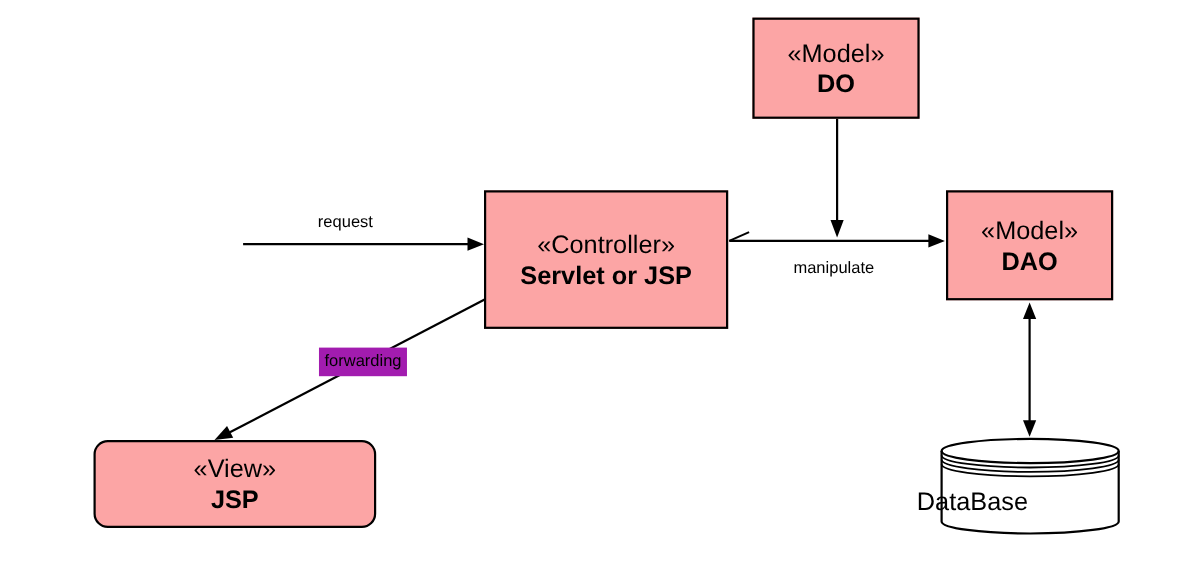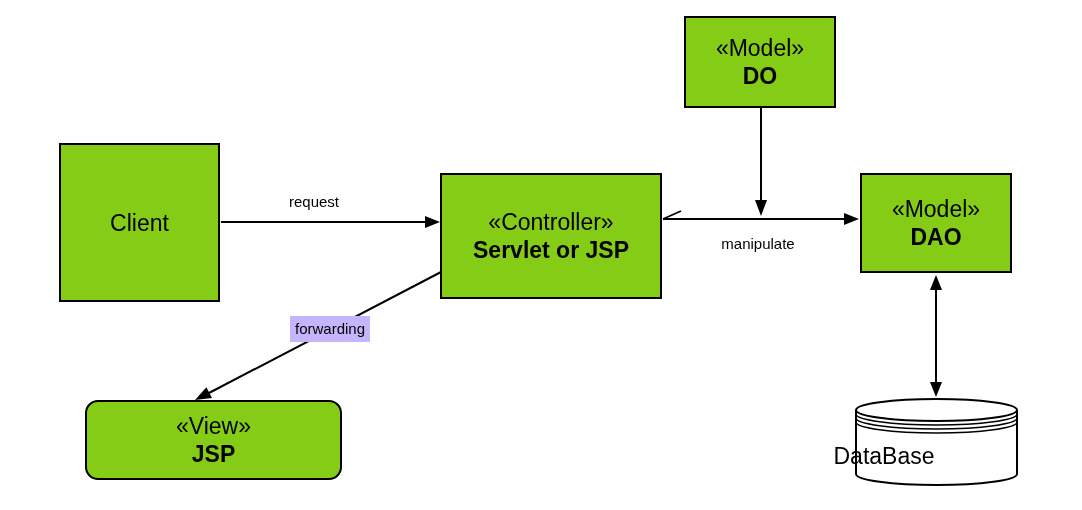--- a/index.html
+++ b/index.html
@@ -18,21 +18,21 @@
   }
   svg.edges-layer {
     position: absolute;
     left: 0;
     top: 0;
   }
   .node {
     position: absolute;
     box-sizing: border-box;
     border: 2px solid #000000;
-    background: #84cc16;
+    background: #fca5a5;
     display: flex;
     flex-direction: column;
     align-items: center;
     justify-content: center;
     font-size: 23px;
     line-height: 28px;
     text-align: center;
     white-space: nowrap;
   }
   .node.rounded {
@@ -48,21 +48,21 @@
   .node-dao         { left: 860px; top: 173px; width: 152px; height: 100px; }
   .node-view        { left: 61px;  top: 400px; width: 257px; height: 80px; }
   .edge-label {
     position: absolute;
     font-size: 15px;
     line-height: 26px;
     transform: translate(-50%, -50%);
     white-space: nowrap;
   }
   .edge-label.on-line {
-    background: #c4b5fd;
+    background: #a21caf;
     padding: 0 5px;
   }
   .label-request    { left: 314px; top: 202px; }
   .label-manipulate { left: 758px; top: 244px; }
   .label-forwarding { left: 330px; top: 329px; }
   .db-label {
     position: absolute;
     left: 884px;
     top: 456px;
     transform: translate(-50%, -50%);
@@ -106,23 +106,20 @@
 
     <g>
       <path d="M856,410 L856,474 A80.5,11 0 0 0 1017,474 L1017,410"></path>
       <ellipse cx="936.5" cy="410" rx="80.5" ry="11"></ellipse>
       <path d="M856,414 A80.5,11 0 0 0 1017,414" stroke-width="1.6"></path>
       <path d="M856,418 A80.5,11 0 0 0 1017,418" stroke-width="1.6"></path>
       <path d="M856,422 A80.5,11 0 0 0 1017,422" stroke-width="1.6"></path>
     </g>
   </svg>
 
-  <div class="node node-client">
-    <span>Client</span>
-  </div>
 
   <div class="node node-controller">
     <span>«Controller»</span>
     <span class="bold">Servlet or JSP</span>
   </div>
 
   <div class="node node-do">
     <span>«Model»</span>
     <span class="bold">DO</span>
   </div>

